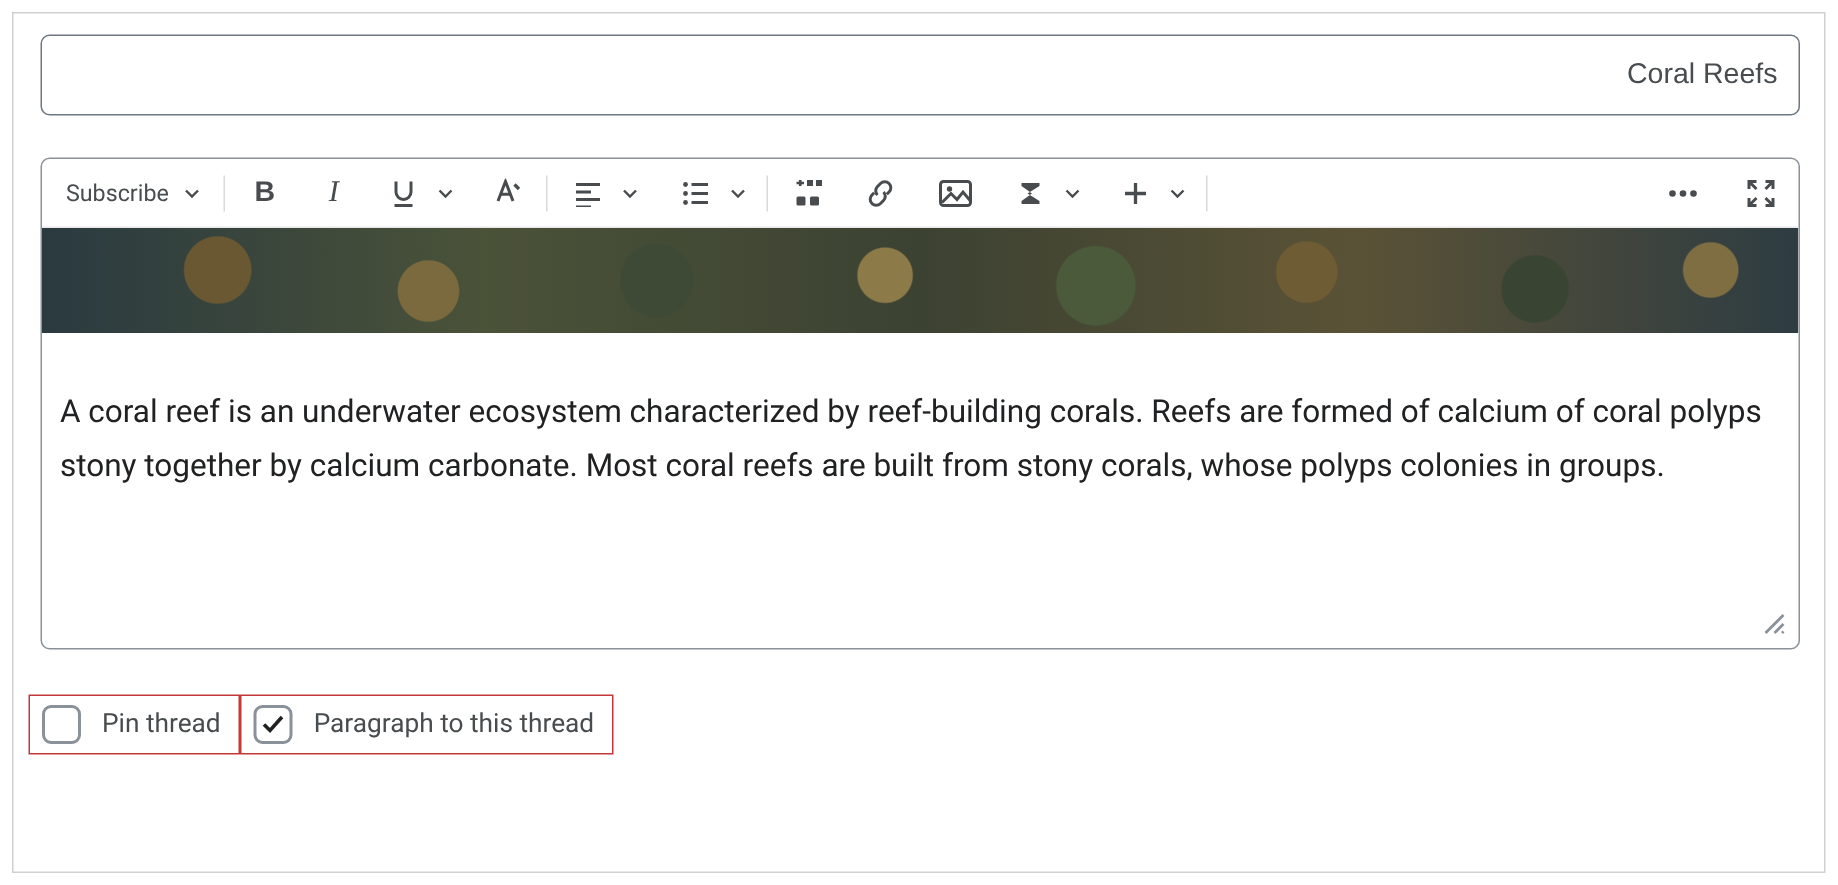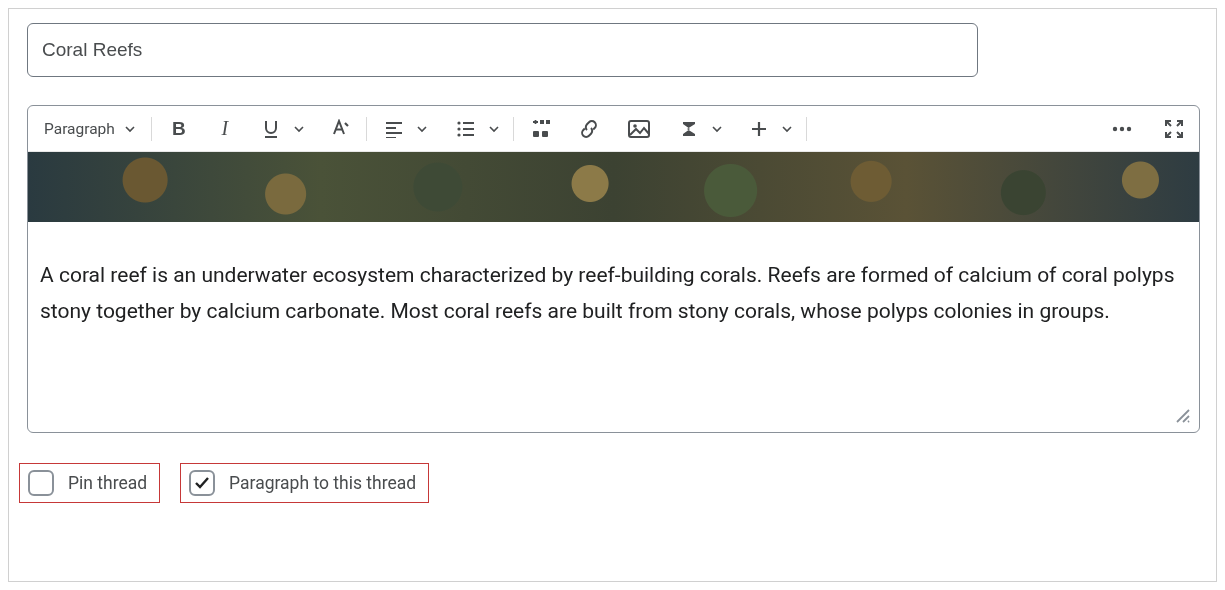--- a/index.html
+++ b/index.html
@@ -10,29 +10,30 @@
       color: #202122;
     }
     .outer-frame {
       border: 1px solid #d0d0d0;
       padding: 14px 18px 18px 10px;
       width: 1209px;
       height: 574px;
       position: relative;
     }
     .title-input {
-      width: 951px;
+      width: 1173px;
       height: 54px;
       border: 1px solid #6f7780;
       border-radius: 6px;
       font-size: 19px;
       padding: 0 14px;
       color: #494c4e;
       margin-left: 8px;
       margin-bottom: 28px;
+      text-align: right;
     }
     .editor-frame {
       width: 1173px;
       height: 328px;
       border: 1px solid #8a9199;
       border-radius: 6px;
       margin-left: 8px;
       position: relative;
       overflow: hidden;
       display: flex;
@@ -116,21 +117,20 @@
     .editor-scroll::-webkit-scrollbar-button { height: 17px; background: #f0f0f0; }
     .resize-handle {
       position: absolute;
       right: 8px;
       bottom: 8px;
       pointer-events: none;
     }
     .options-row {
       margin-top: 30px;
       display: flex;
-      gap: 20px;
       padding-left: 0;
     }
     .opt {
       border: 1.5px solid #c63838;
       padding: 6px 12px 6px 8px;
       display: flex;
       align-items: center;
       gap: 14px;
     }
     .cb {
@@ -153,21 +153,21 @@
 
 <div class="outer-frame">
 
   <input class="title-input" type="text" value="Coral Reefs" style="">
 
   <div class="editor-frame">
 
     <div class="toolbar">
 
       <div class="tb-format tb-btn">
-        <span>Paragraph</span>
+        <span>Subscribe</span>
         <svg class="chev" viewBox="0 0 10 10">
             <path d="M1 3 L5 7 L9 3" stroke="#494c4e" stroke-width="1.6" fill="none"></path>
           </svg>
       </div>
 
       <div class="tb-sep"></div>
 
       <div class="tb-group">
         <button class="tb-btn">
             <span class="tb-boldletter">B</span>

